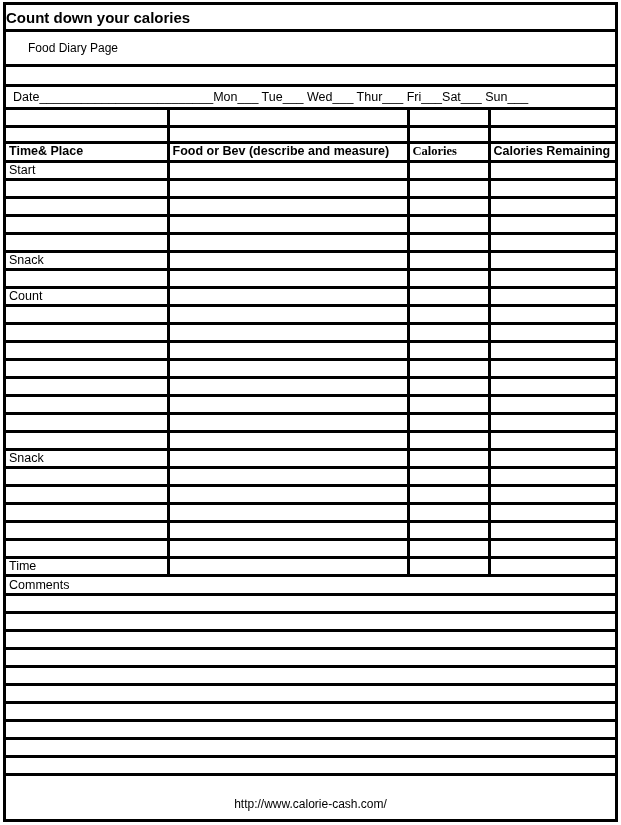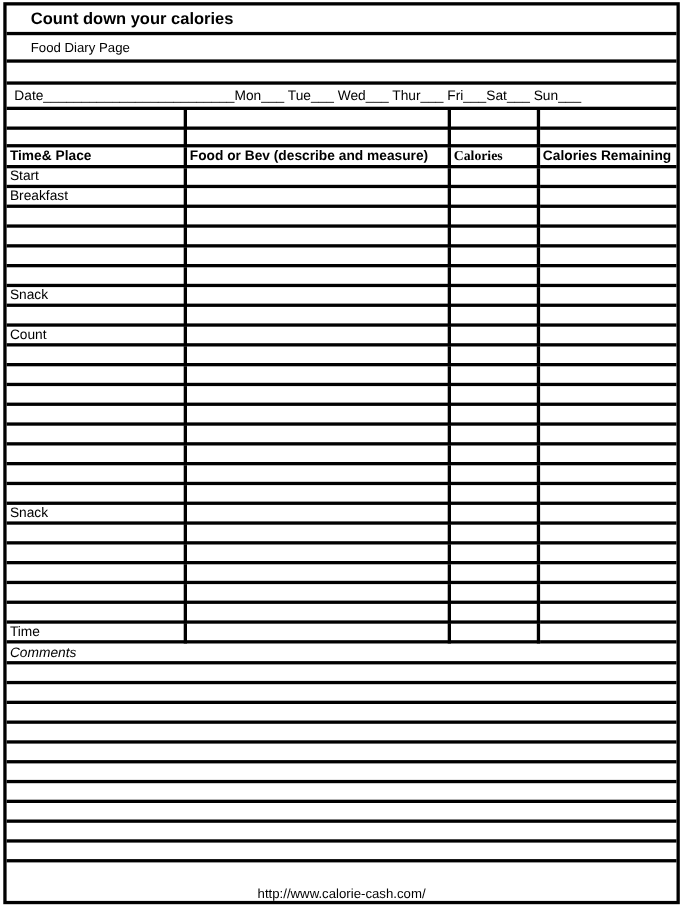--- a/index.html
+++ b/index.html
@@ -38,32 +38,31 @@
     width: 100%;
     background: #000000;
   }
   .rule-thick { height: 3px; }
 
   
   .title-row {
     height: 24px;
     display: flex;
     align-items: center;
-    padding-left: 22px;
   }
   .title-text {
     font-size: 15px;
     font-weight: bold;
     letter-spacing: 0px;
     line-height: 1;
     white-space: nowrap;
   }
 
   .subtitle-row {
-    height: 22px;
+    height: 32px;
     display: flex;
     align-items: center;
     padding-left: 22px;
   }
   .subtitle-text {
     font-size: 12px;
     font-weight: normal;
     line-height: 1;
     white-space: nowrap;
   }
@@ -123,21 +122,20 @@
     table-layout: fixed;
   }
   .comments td {
     border-bottom: 3px solid #000000;
     padding: 0 8px 0 3px;
     height: 18px;
     font-size: 12.5px;
     line-height: 1;
     vertical-align: middle;
     white-space: nowrap;
-    font-style: italic;
   }
   .comments tr.lastline td { border-bottom: none; }
 
   
   .footer-row {
     height: 22px;
     display: flex;
     align-items: center;
     justify-content: center;
   }
@@ -194,26 +192,20 @@
         </tr>
       </tbody>
       <tbody id="grid-rows">
           <tr>
             <td class="c1">Start</td>
             <td class="c2"></td>
             <td class="c3"></td>
             <td class="c4 last"></td>
           </tr>
           <tr>
-            <td class="c1">Breakfast</td>
-            <td class="c2"></td>
-            <td class="c3"></td>
-            <td class="c4 last"></td>
-          </tr>
-          <tr>
             <td class="c1"></td>
             <td class="c2"></td>
             <td class="c3"></td>
             <td class="c4 last"></td>
           </tr>
           <tr>
             <td class="c1"></td>
             <td class="c2"></td>
             <td class="c3"></td>
             <td class="c4 last"></td>

